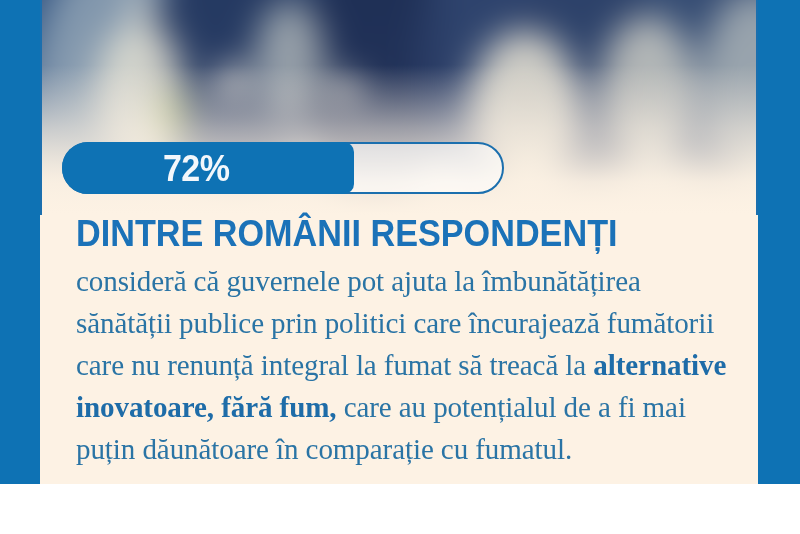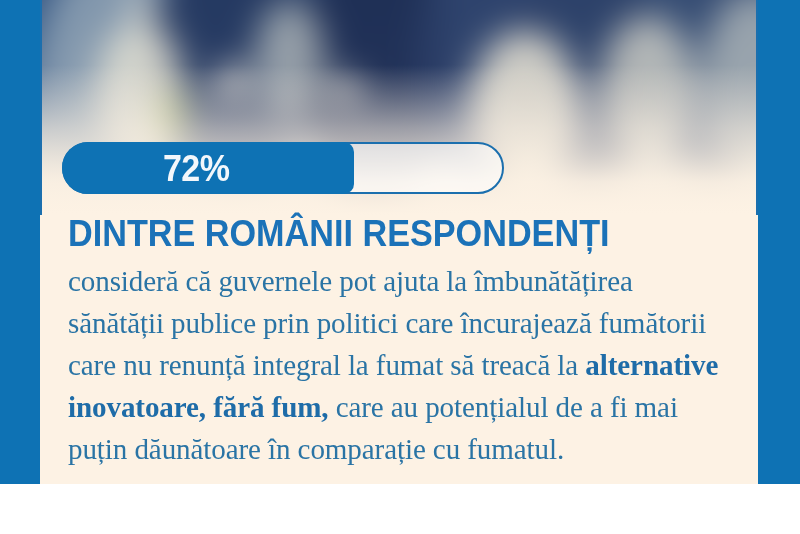--- a/index.html
+++ b/index.html
@@ -125,21 +125,21 @@
     font-weight: 700;
     letter-spacing: -0.5px;
     line-height: 1;
     transform: scaleX(0.92);
     margin-left: -24px;
   }
 
   
   .content {
     position: absolute;
-    left: 28px;
+    left: 36px;
     top: 214px;
     width: 674px;
   }
   .headline {
     margin: 0 0 6px 0;
     color: #1B72B8;
     font-family: "Liberation Sans", sans-serif;
     font-size: 36px;
     font-weight: 700;
     letter-spacing: 0px;

